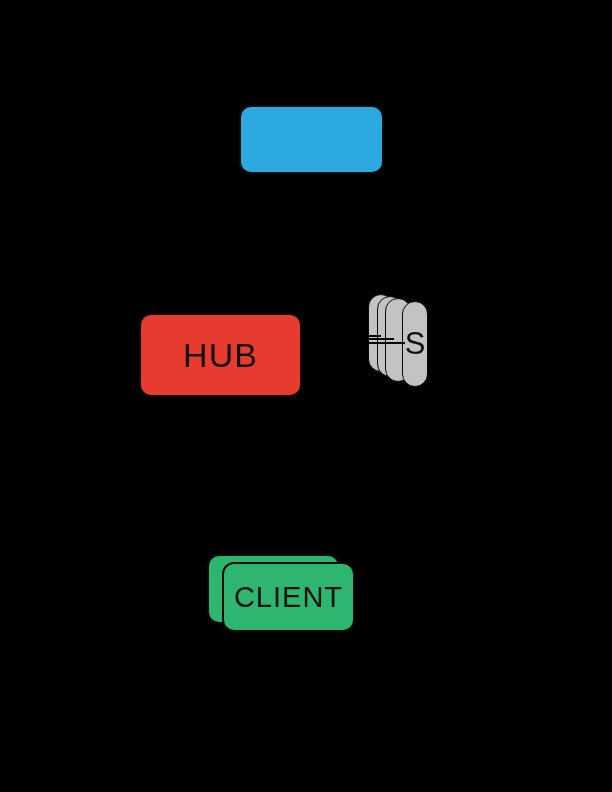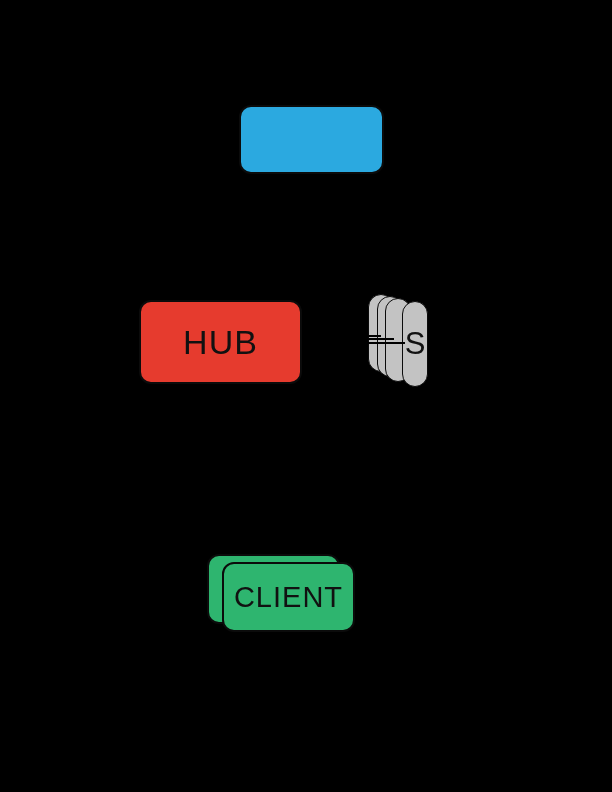--- a/index.html
+++ b/index.html
@@ -29,21 +29,21 @@
     font-weight: 300;
     letter-spacing: 1px;
     line-height: 1;
     user-select: none;
   }
   
   .client-back  { left: 239px; top: 105px; width: 145px; height: 69px; }
   .client-front { left: 248px; top: 113px; width: 145px; height: 69px; }
   .client-front .lbl { font-size: 28px; }
   
-  .hub { left: 139px; top: 300px; width: 163px; height: 84px; }
+  .hub { left: 139px; top: 313px; width: 163px; height: 84px; }
   .hub .lbl { font-size: 34px; }
   
   .pill {
     position: absolute;
     border: 1.5px solid #0b0b0b;
     border-radius: 14px;
     box-sizing: border-box;
   }
   .pill-0 { left: 368px; top: 294px; width: 26px; height: 78px; }
   .pill-1 { left: 377px; top: 296px; width: 26px; height: 81px; }

